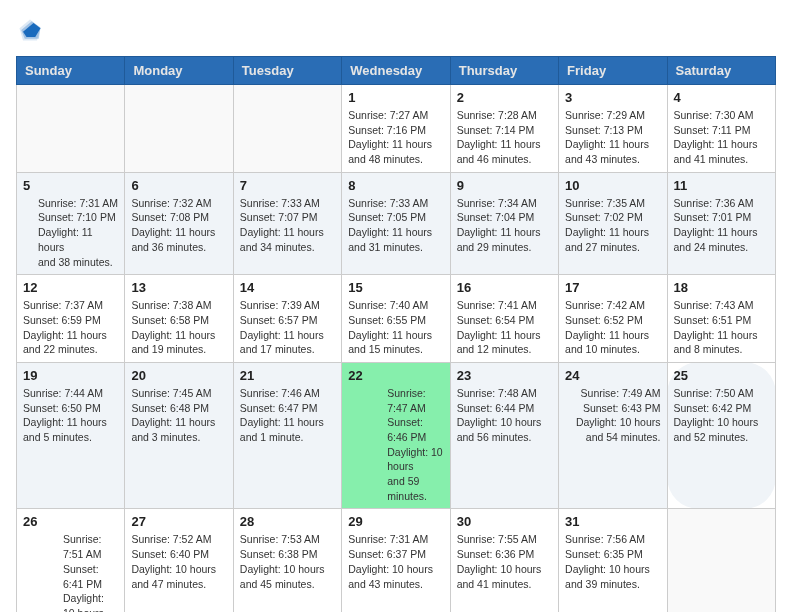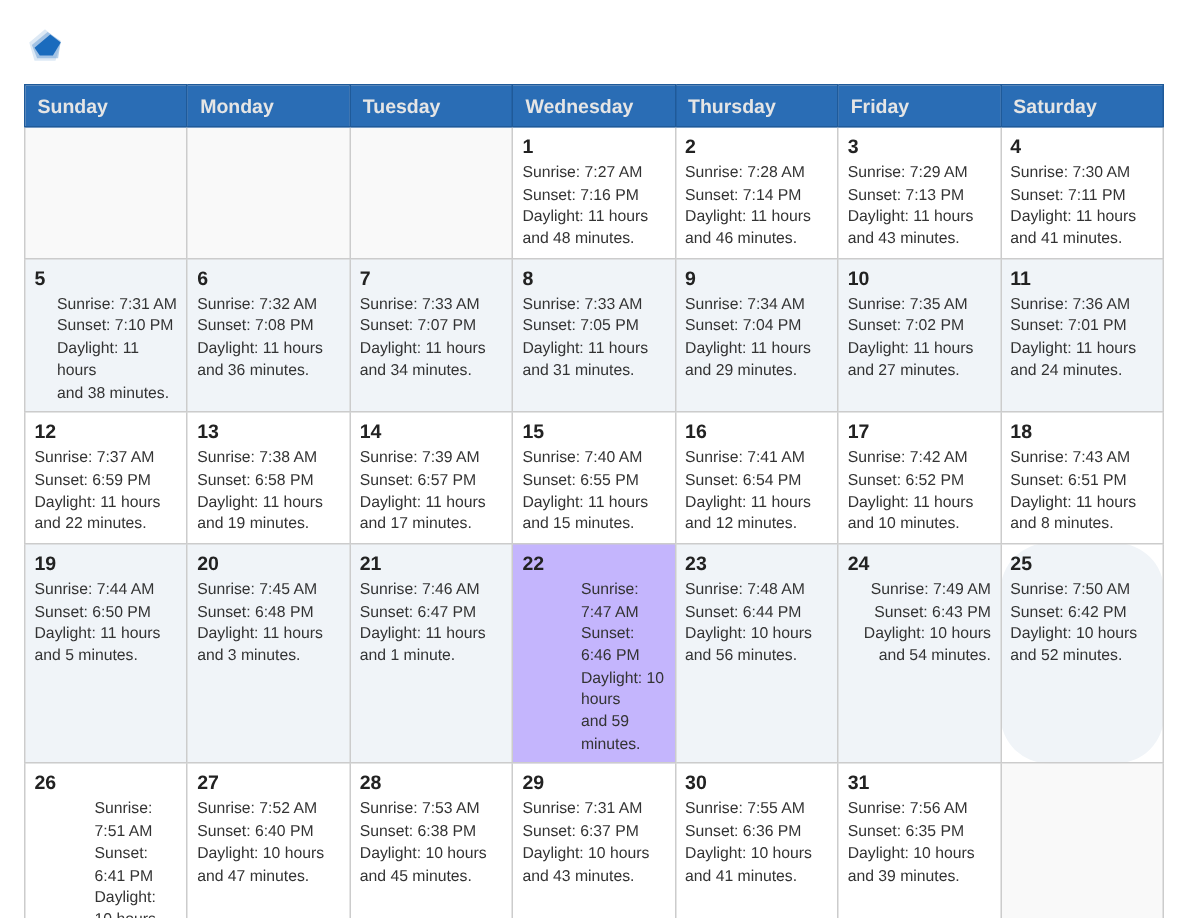--- a/index.html
+++ b/index.html
@@ -274,21 +274,21 @@
 Daylight: 11 hours
 and 3 minutes.</div>
         </td>
         <td style="background: rgb(240, 244, 248);">
           <div class="day-number">21</div>
           <div class="day-info" style="white-space: pre-line;">Sunrise: 7:46 AM
 Sunset: 6:47 PM
 Daylight: 11 hours
 and 1 minute.</div>
         </td>
-        <td style="background: #c4b5fd;">
+        <td style="background: #86efac;">
           <div class="day-number">22</div>
           <div class="day-info" style="white-space: pre-line; margin-left: 39px;">Sunrise: 7:47 AM
 Sunset: 6:46 PM
 Daylight: 10 hours
 and 59 minutes.</div>
         </td>
         <td style="background: rgb(240, 244, 248);">
           <div class="day-number">23</div>
           <div class="day-info" style="white-space: pre-line;">Sunrise: 7:48 AM
 Sunset: 6:44 PM

